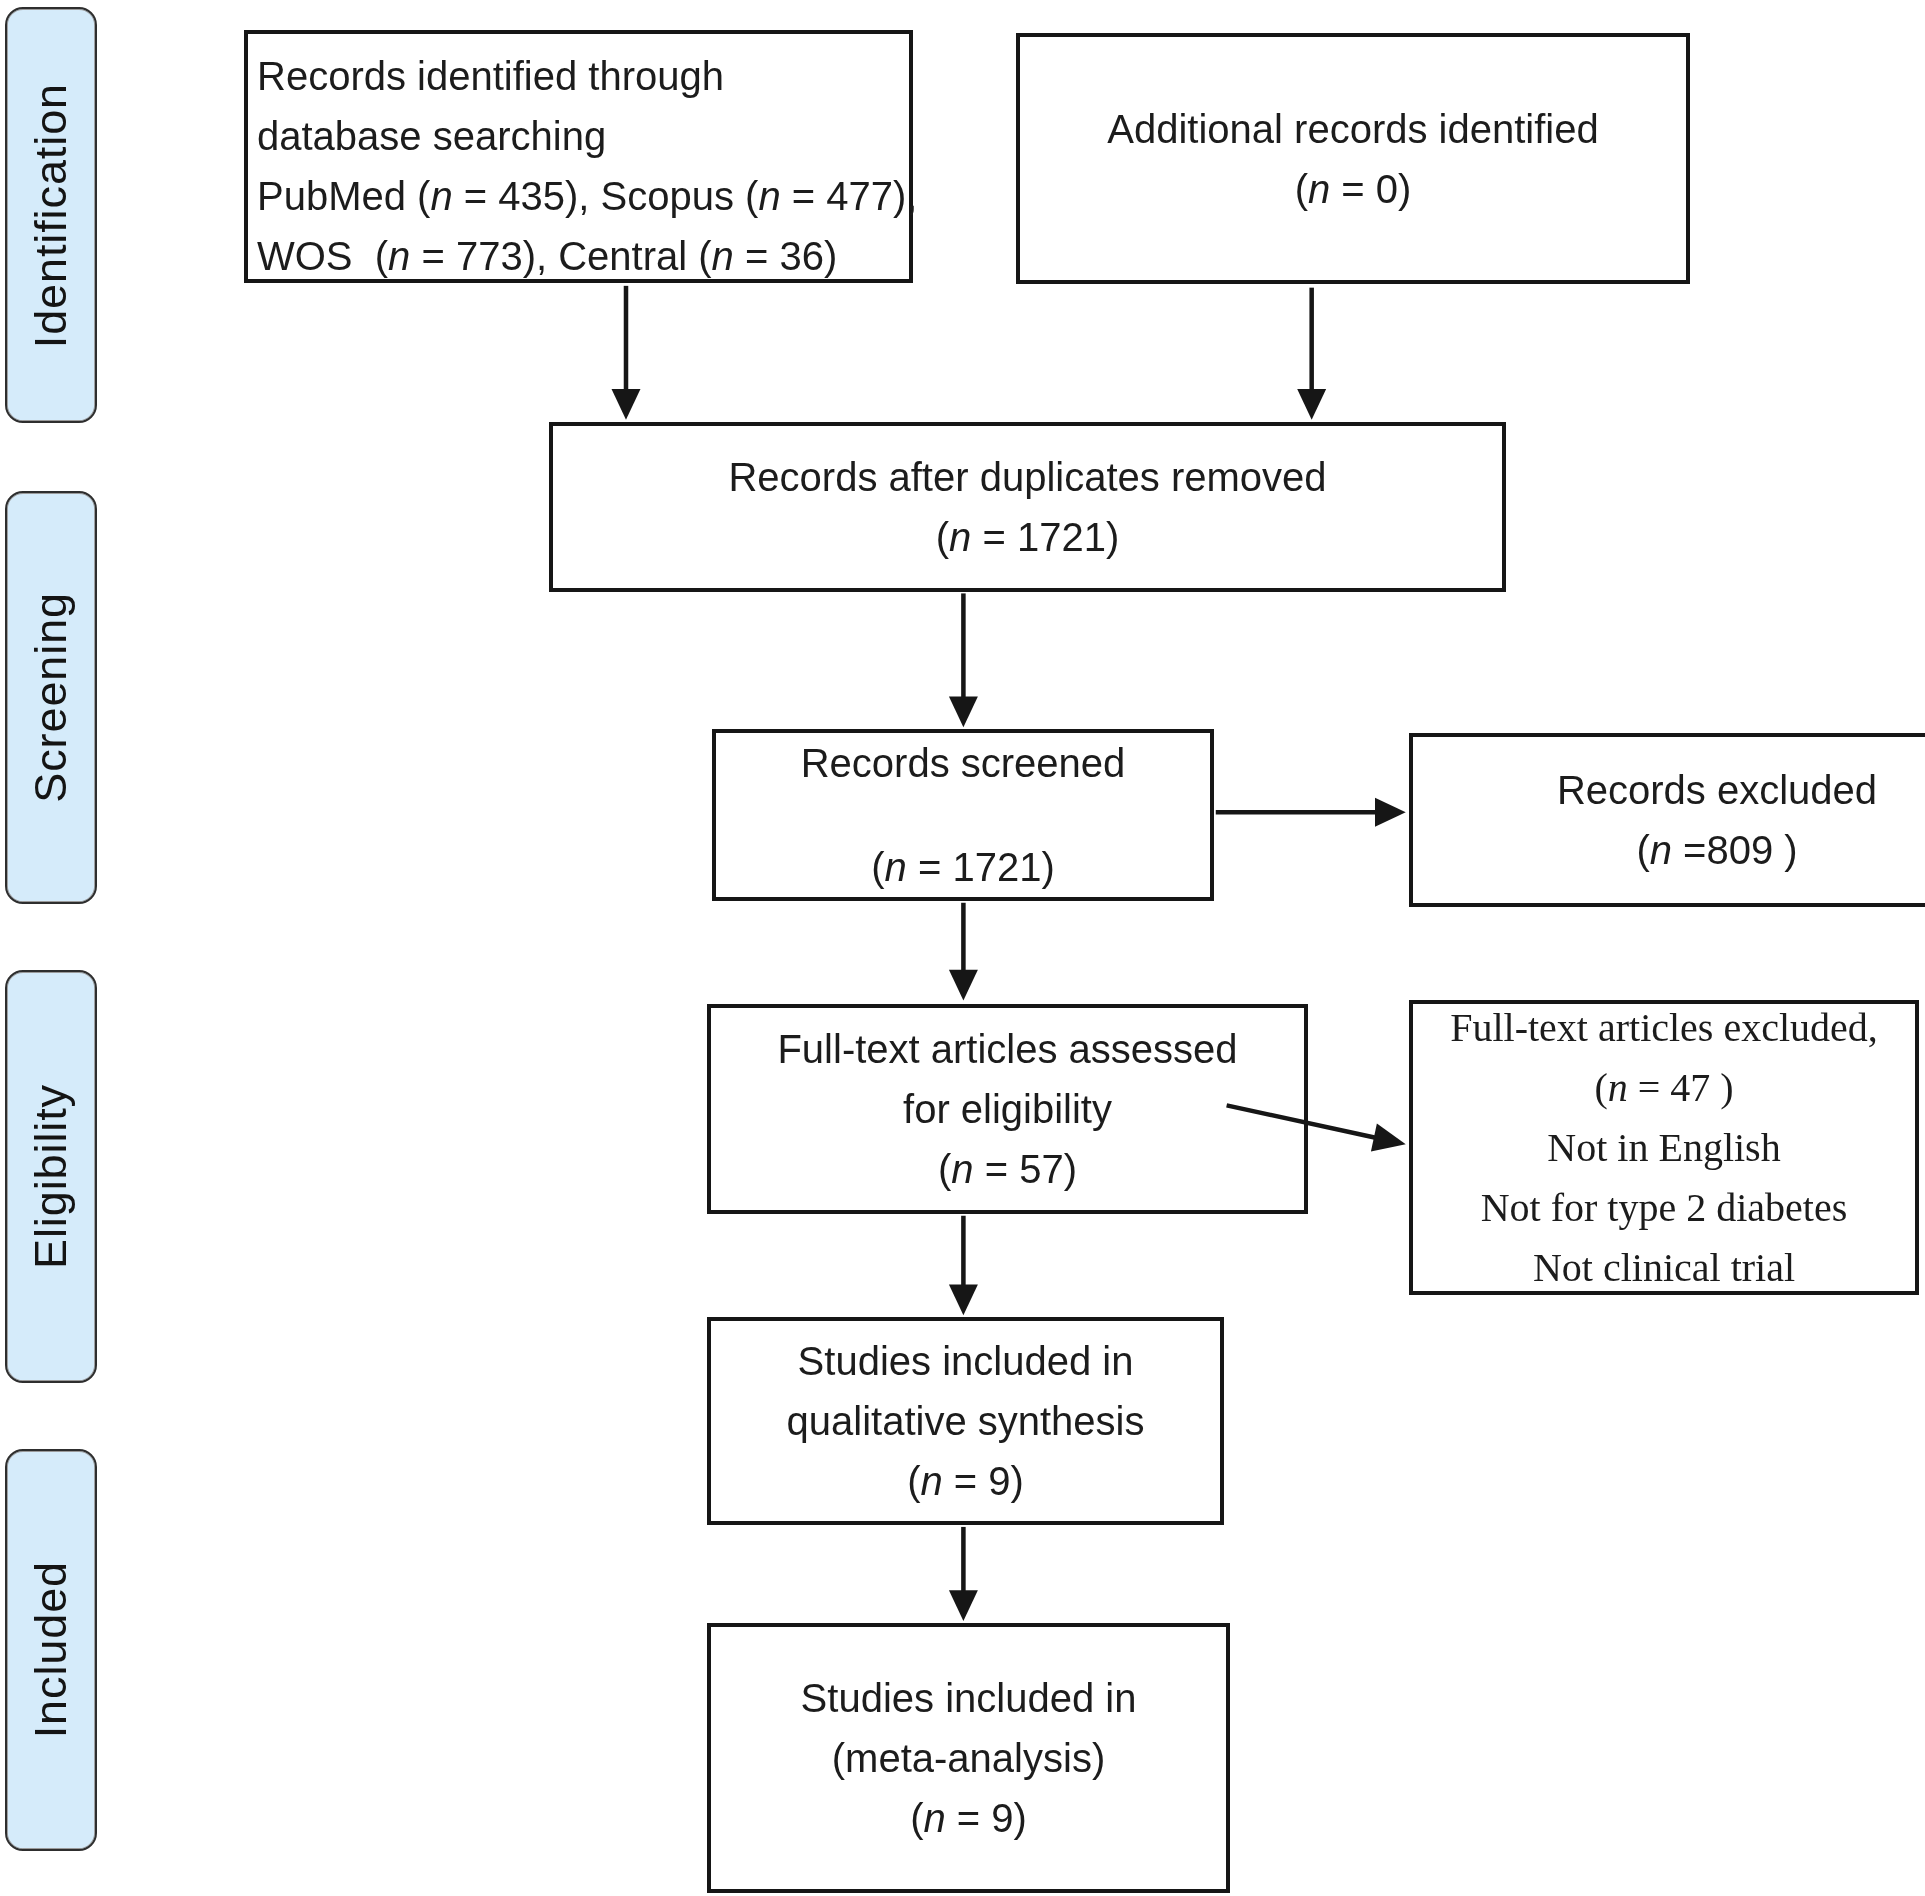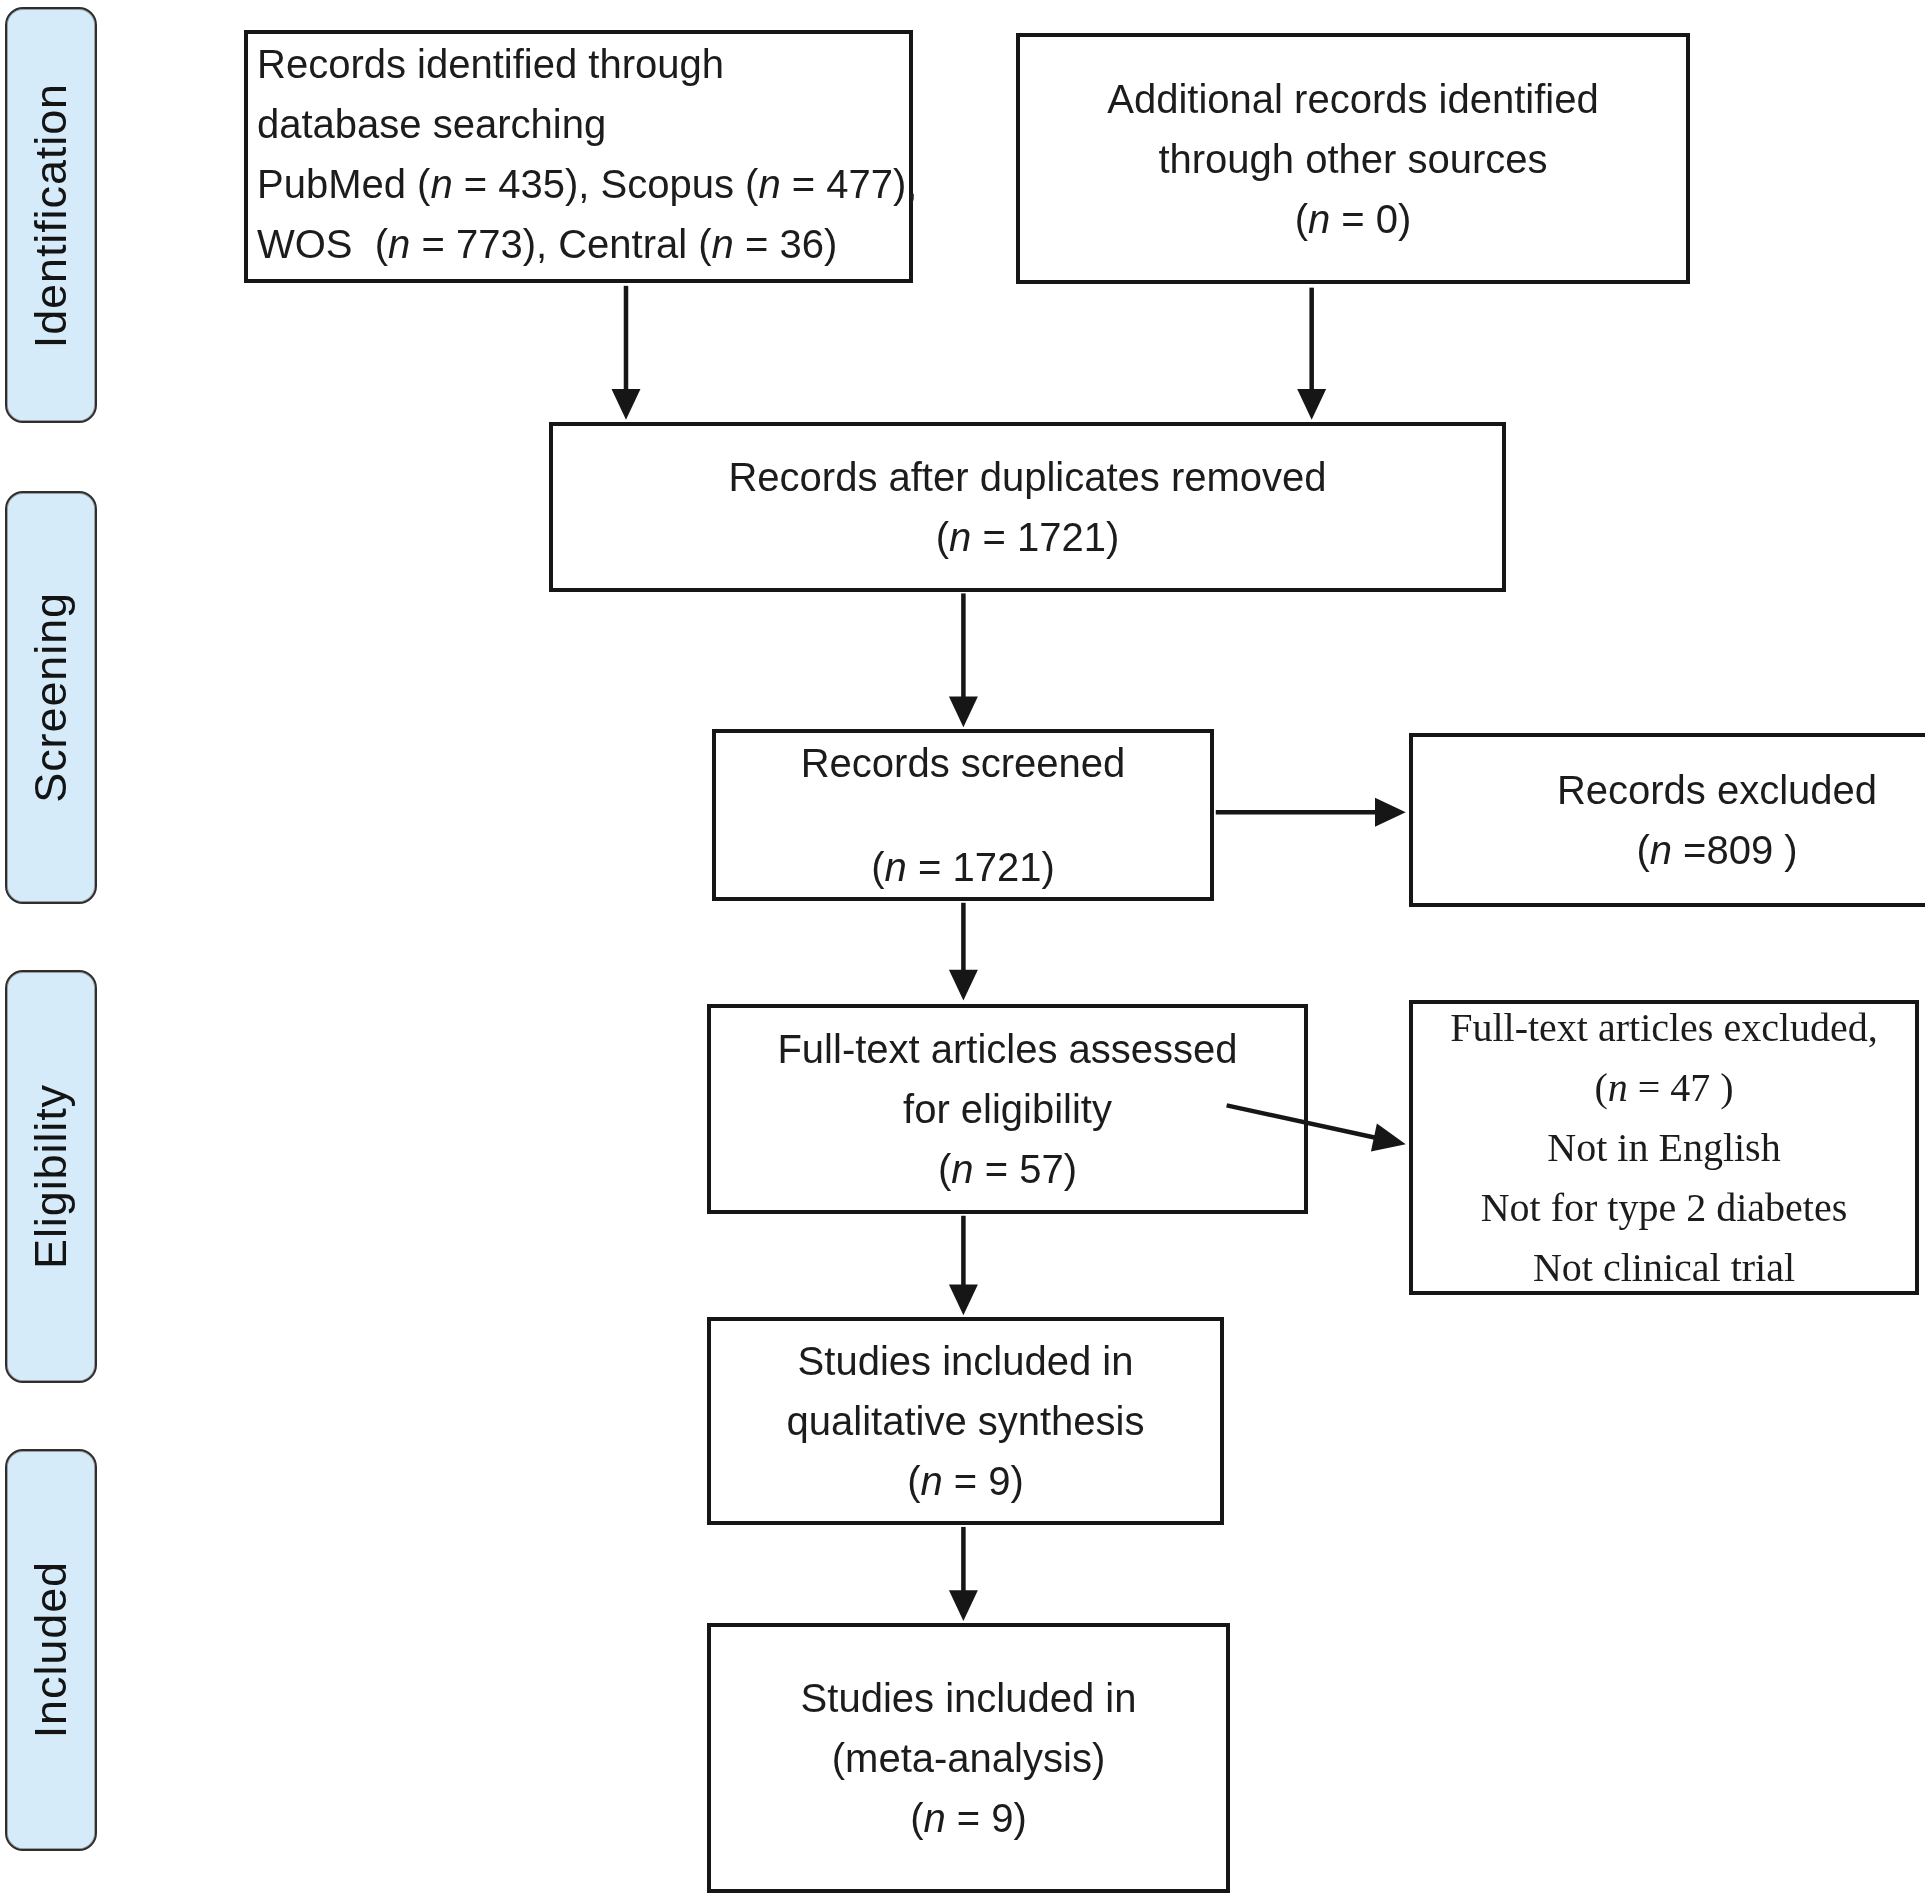--- a/index.html
+++ b/index.html
@@ -44,21 +44,21 @@
     display: flex;
     flex-direction: column;
     justify-content: center;
     align-items: center;
     font-size: 40px;
     font-weight: 300;
     line-height: 60px;
     color: #1c1c1c;
   }
   .fbox .line { text-align: center; white-space: nowrap; }
-  .fbox--left { justify-content: flex-start; align-items: flex-start; padding: 0 0 0 9px; }
+  .fbox--left { justify-content: flex-start; align-items: flex-start; padding: 12px 0 0 9px; }
   .fbox--left .line { text-align: left; }
   .fbox i { font-style: italic; }
 
   
   .arrows {
     position: absolute;
     left: 0; top: 0;
     width: 1925px; height: 1896px;
     pointer-events: none;
   }
@@ -85,21 +85,20 @@
 
   <div class="fbox fbox--left" style="left:244px; top:30px; width:669px; height:253px;">
       <div class="line">Records identified through</div>
       <div class="line">database searching</div>
       <div class="line">PubMed (<i>n</i> = 435), Scopus (<i>n</i> = 477),</div>
       <div class="line">WOS&nbsp; (<i>n</i> = 773), Central (<i>n</i> = 36)</div>
     </div>
 
   <div class="fbox" style="left:1016px; top:33px; width:674px; height:251px;">
       <div class="line">Additional records identified</div>
-      <div class="line">through other sources</div>
       <div class="line">(<i>n</i> = 0)</div>
     </div>
 
   <div class="fbox" style="left:549px; top:422px; width:957px; height:170px;">
       <div class="line">Records after duplicates removed</div>
       <div class="line">(<i>n</i> = 1721)</div>
     </div>
 
   <div class="fbox" style="left:712px; top:729px; width:502px; height:172px;justify-content:space-between;">
       <div class="line">Records screened</div>

